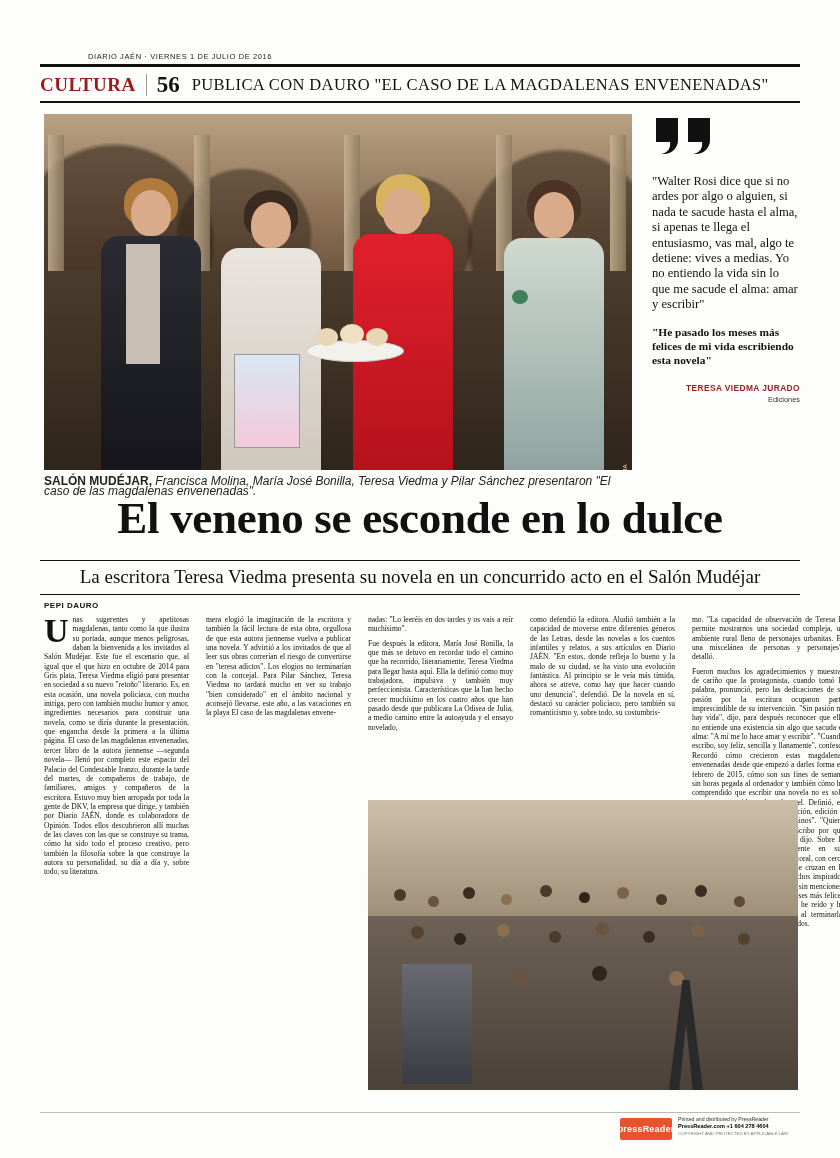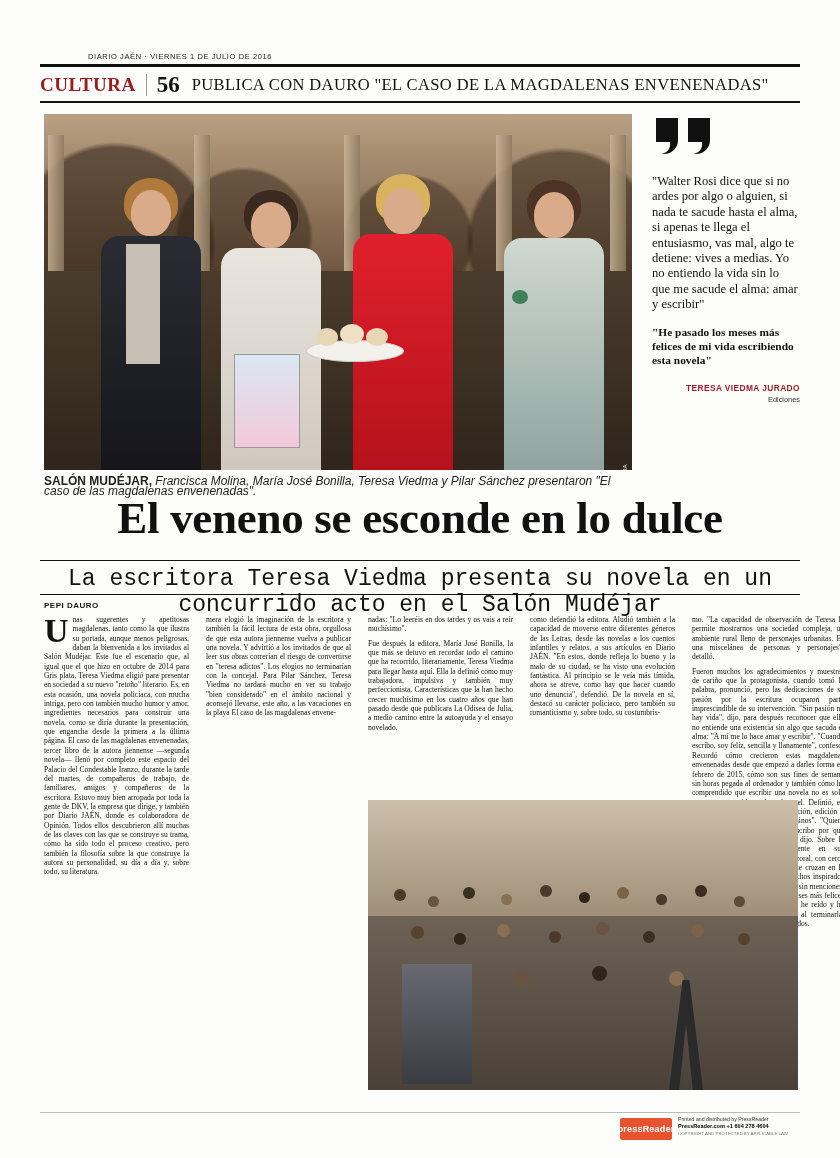--- a/index.html
+++ b/index.html
@@ -213,22 +213,22 @@
     position: absolute;
     left: 40px; top: 560px;
     width: 760px; height: 1px;
     background: #111;
   }
   .subhead {
     position: absolute;
     left: 40px; top: 566px;
     width: 760px;
     text-align: center;
-    font-family: Liberation Mono, monospace;
-    font-size: 23px;
+    font-family: Liberation Serif, serif;
+    font-size: 19px;
     color: #111;
   }
   .sub-rule {
     position: absolute;
     left: 40px; top: 594px;
     width: 760px; height: 1px;
     background: #111;
   }
 
   

